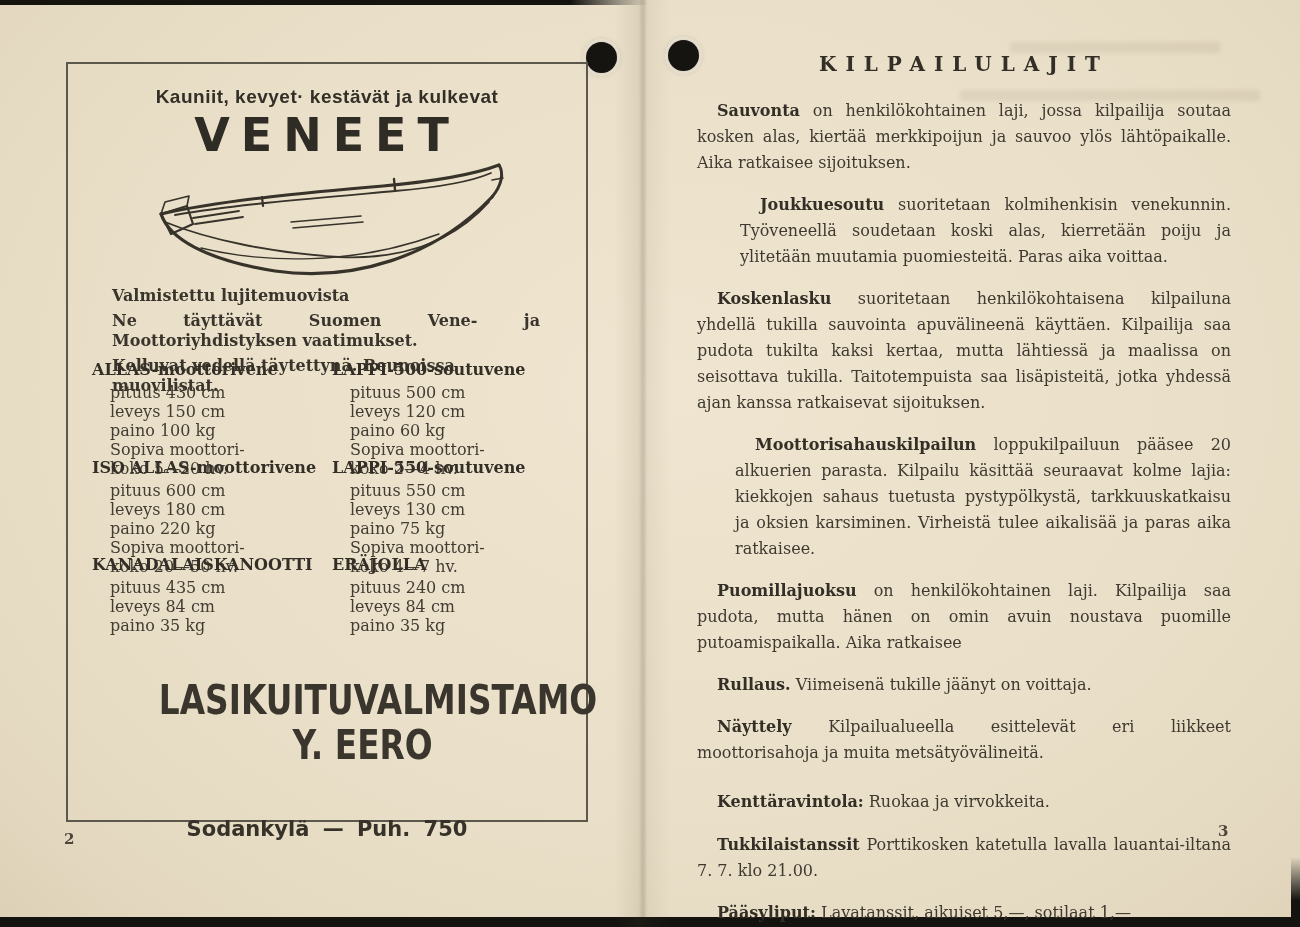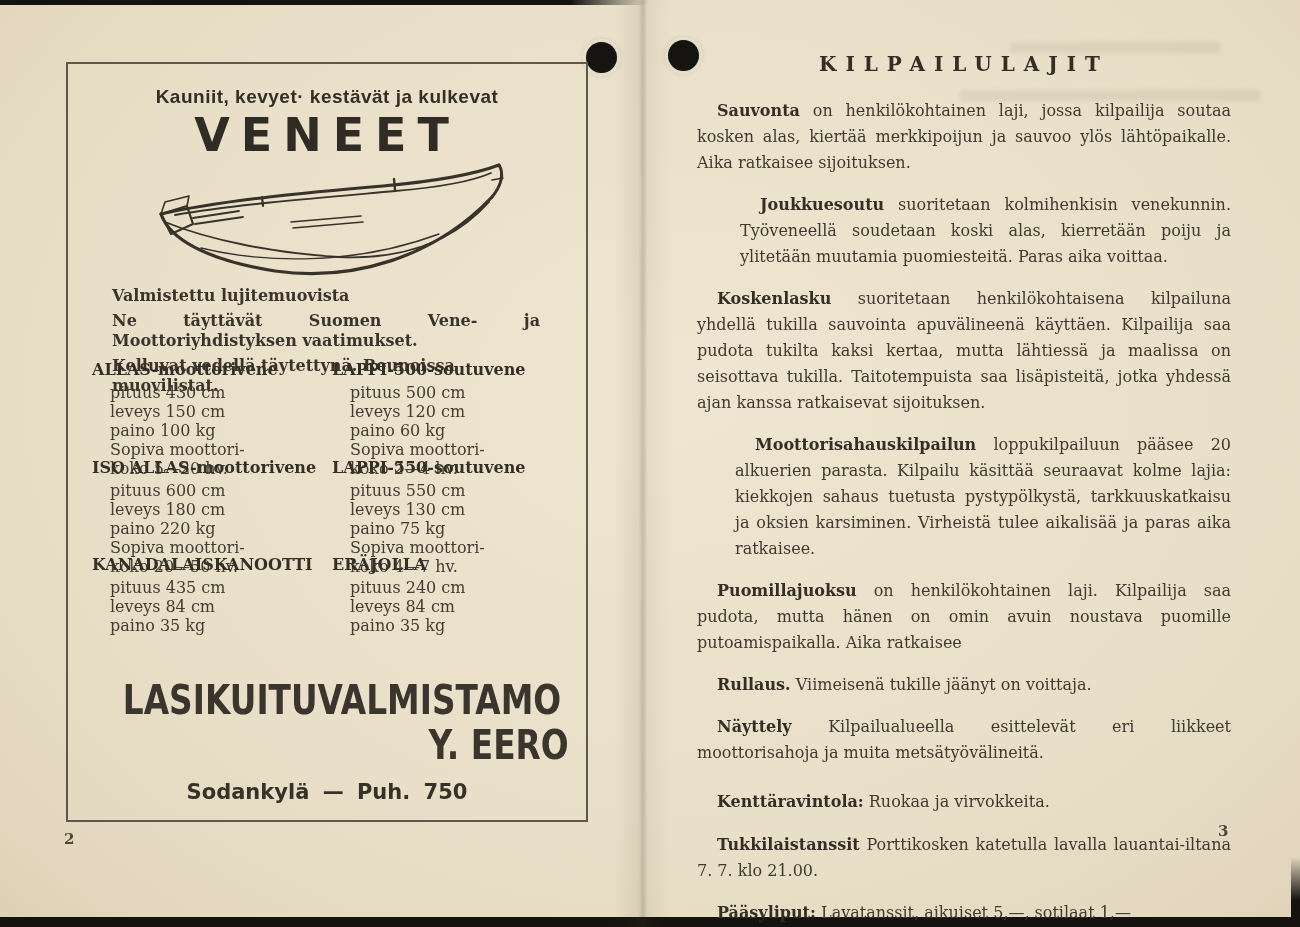--- a/index.html
+++ b/index.html
@@ -34,25 +34,25 @@
   .ad-intro{position:absolute;left:44px;top:222px;width:428px;font-weight:700;font-size:16px;color:#3a352c;}
   .ad-intro .iline{margin-bottom:5px;line-height:20px;}
   .ad-intro .ijust{text-align:justify;text-align-last:left;}
   .spec-row{position:absolute;left:24px;width:480px;display:flex;}
   .spec-row1{top:296px;} .spec-row2{top:394px;} .spec-row3{top:491px;}
   .spec-cell{width:240px;}
   .spec-name{font-weight:700;font-size:16px;color:#332f27;margin-bottom:4px;}
   .spec-line{font-size:16px;line-height:19px;padding-left:18px;color:#423c32;}
   .ad-extra{position:absolute;left:76px;top:568px;width:404px;font-size:16px;line-height:21px;
     text-align:justify;text-align-last:left;color:#423c32;}
-  .company{position:absolute;left:0;top:614px;width:100%;text-align:right;
-    font-family:"DejaVu Sans",sans-serif;font-weight:700;color:#3a352d;}
+  .company{position:absolute;left:0;top:614px;width:100%;text-align:center;
+    font-family:"DejaVu Sans",sans-serif;font-weight:700;color:#3a352d;padding-left:36px;}
   .company-line1{font-size:41px;line-height:44px;display:inline-block;transform:scaleX(0.80);letter-spacing:0px;}
   .company-line2{font-size:41px;line-height:46px;display:inline-block;transform:scaleX(0.80);}
-  .ad-contact{position:absolute;left:0;top:716px;width:100%;text-align:center;
+  .ad-contact{position:absolute;left:0;top:753px;width:100%;text-align:center;
     font-family:"DejaVu Sans",sans-serif;font-weight:700;font-size:21px;color:#373229;word-spacing:6px;}
 
   
   .right-col{position:absolute;left:697px;top:52px;width:534px;}
   .r-title{text-align:center;font-weight:700;font-size:20px;letter-spacing:.45em;color:#332e26;
     font-family:"DejaVu Serif",serif;margin-bottom:0;}
   .para{font-size:16px;line-height:26px;text-align:justify;text-align-last:left;
     text-indent:20px;color:#3f3930;}
   .para b{color:#332e26;}
   .p1{margin-top:22px;} .p2{margin-top:14px;margin-left:43px;} .p3{margin-top:8px;} .p4{margin-top:9px;margin-left:38px;}

